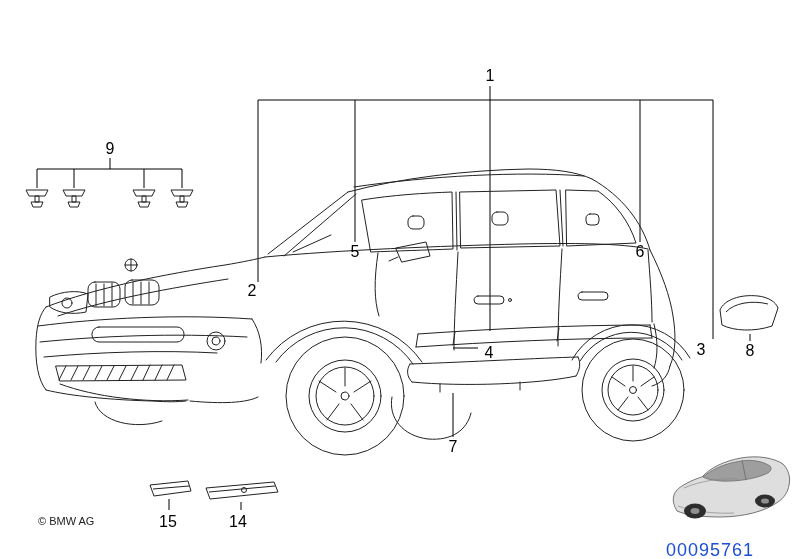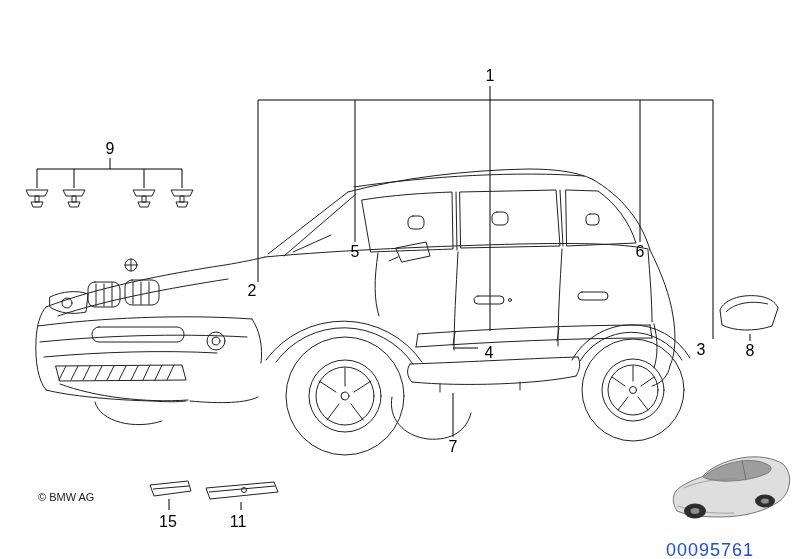--- a/index.html
+++ b/index.html
@@ -1,21 +1,21 @@
 <!DOCTYPE html>
 <html><head>
 <meta charset="utf-8">
 <style>
   html,body{margin:0;padding:0;background:#fff;}
   .stage{position:relative;width:799px;height:559px;background:#fff;overflow:hidden;
          font-family:"Liberation Sans",sans-serif;}
   .stage svg{position:absolute;left:0;top:0;}
   .callout{position:absolute;transform:translate(-50%,-50%);font-size:16px;color:#000;
            line-height:1;user-select:none;}
-  .copyright{position:absolute;left:38px;top:491px;font-size:11px;color:#222;}
+  .copyright{position:absolute;left:38px;top:515px;font-size:11px;color:#222;}
   .doc-number{position:absolute;left:666px;top:540px;font-size:18px;color:#1d4ed8;letter-spacing:1px;}
 </style>
 </head>
 <body>
 
 <div class="stage">
 
 <svg width="799" height="559" viewBox="0 0 799 559">
 
   <g stroke="#000" stroke-width="1" fill="none">
@@ -220,18 +220,18 @@
 <div class="callout" style="left:490px;top:76px">1</div>
 <div class="callout" style="left:252px;top:291px">2</div>
 <div class="callout" style="left:701px;top:350px">3</div>
 <div class="callout" style="left:489px;top:353px">4</div>
 <div class="callout" style="left:355px;top:252px">5</div>
 <div class="callout" style="left:640px;top:252px">6</div>
 <div class="callout" style="left:453px;top:447px">7</div>
 <div class="callout" style="left:750px;top:351px">8</div>
 <div class="callout" style="left:110px;top:149px">9</div>
 <div class="callout" style="left:168px;top:522px">15</div>
-<div class="callout" style="left:238px;top:522px">11</div>
+<div class="callout" style="left:238px;top:522px">14</div>
 
 <div class="copyright">© BMW AG</div>
 <div class="doc-number">00095761</div>
 
 </div>
 
 </body></html>

